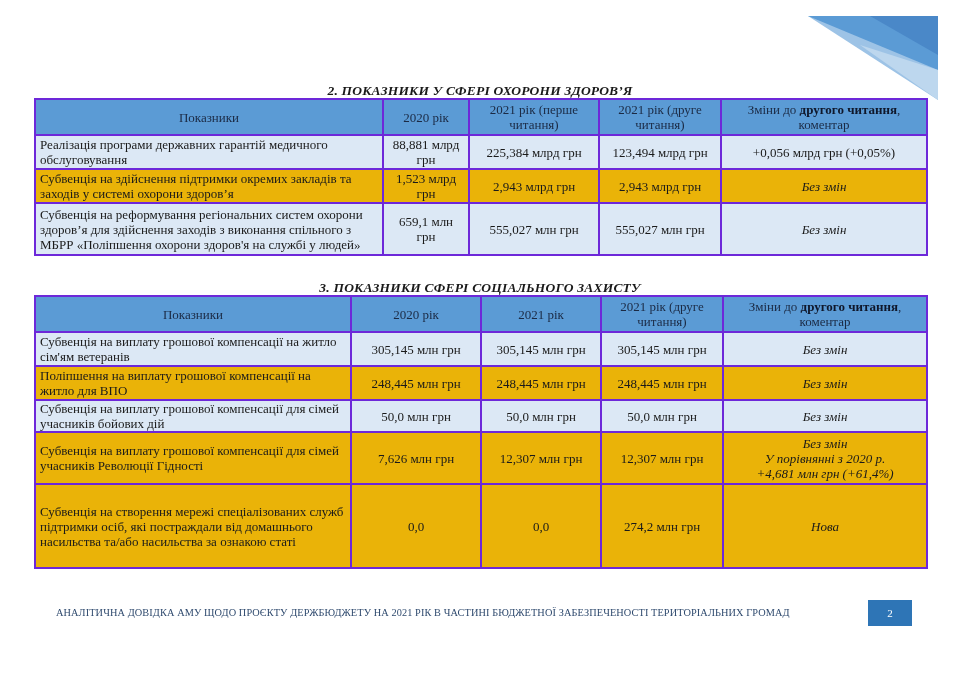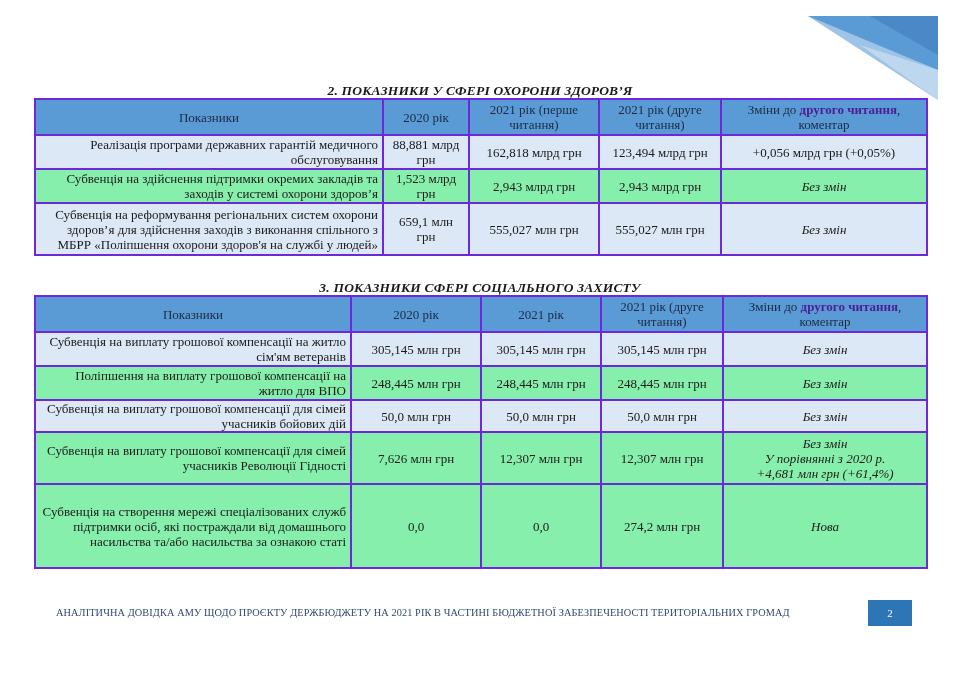--- a/index.html
+++ b/index.html
@@ -8,25 +8,25 @@
     font-family: "Liberation Serif", "DejaVu Serif", serif; color: #1a1a1a;
   }
   .corner { position: absolute; right: 0; top: 0; width: 180px; height: 110px; }
   .section-title {
     position: absolute; left: 34px; width: 892px; text-align: center;
     font-weight: bold; font-style: italic; font-size: 13.5px; letter-spacing: 0.2px;
   }
   table { position: absolute; left: 34px; width: 892px; border-collapse: collapse; table-layout: fixed; }
   th, td { border: 2px solid #6d28d9; padding: 0 4px; font-size: 13px; line-height: 15px; vertical-align: middle; }
   th { background: #5b9bd5; color: #1b2a44; font-weight: normal; text-align: center; }
-  th b { font-weight: bold; color: #4c1d95; }
+  th b { font-weight: bold; color: #0f172a; }
   td { text-align: center; }
-  td.name { text-align: right; }
+  td.name { text-align: left; }
   tr.alt td { background: #dce8f5; }
-  tr.plain td { background: #86efac; }
+  tr.plain td { background: #eab308; }
   td.it { font-style: italic; }
   .footer-text {
     position: absolute; left: 56px; top: 607px; font-size: 10.3px; color: #2f4a6e;
     letter-spacing: 0.1px; white-space: nowrap;
   }
   .page-num {
     position: absolute; left: 868px; top: 600px; width: 44px; height: 26px; background: #2e75b6;
     color: #fff; font-size: 11px; text-align: center; line-height: 26px;
   }
 </style>
@@ -54,21 +54,21 @@
       <tr style="height:36px;">
     <th>Показники</th>
     <th>2020 рік</th>
     <th>2021 рік (перше читання)</th>
     <th>2021 рік (друге читання)</th>
     <th><span>Зміни до </span><b>другого читання</b><span>, коментар</span></th>
   </tr>
   <tr class="alt" style="height:34px;">
     <td class="name">Реалізація програми державних гарантій медичного обслуговування</td>
     <td>88,881 млрд грн</td>
-    <td>162,818 млрд грн</td>
+    <td>225,384 млрд грн</td>
     <td>123,494 млрд грн</td>
     <td>+0,056 млрд грн (+0,05%)</td>
   </tr>
   <tr class="plain" style="height:34px;">
     <td class="name">Субвенція на здійснення підтримки окремих закладів та заходів у системі охорони здоров’я</td>
     <td>1,523 млрд грн</td>
     <td>2,943 млрд грн</td>
     <td>2,943 млрд грн</td>
     <td class="it">Без змін</td>
   </tr>

